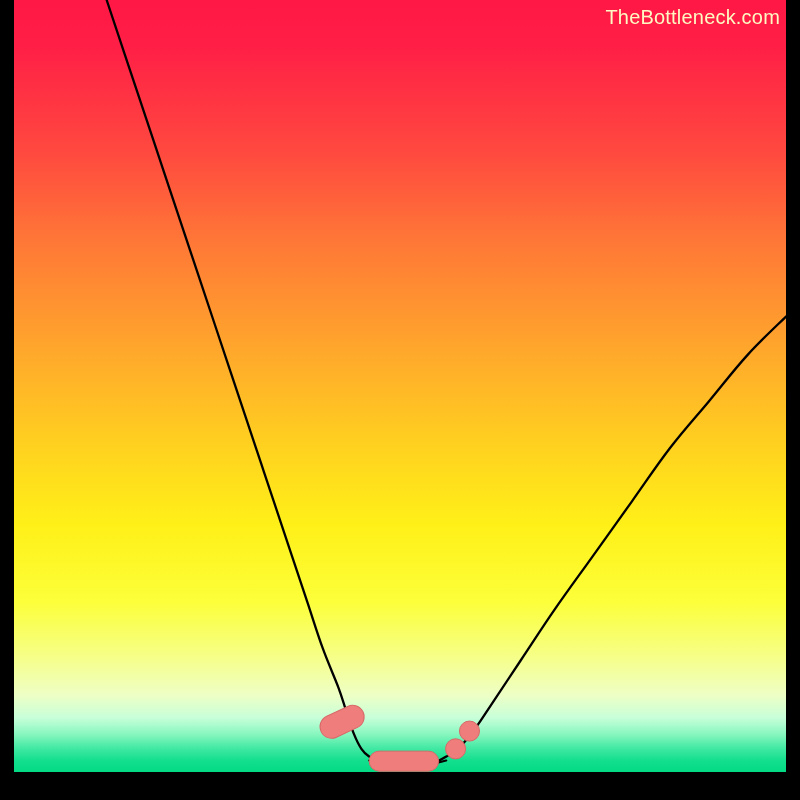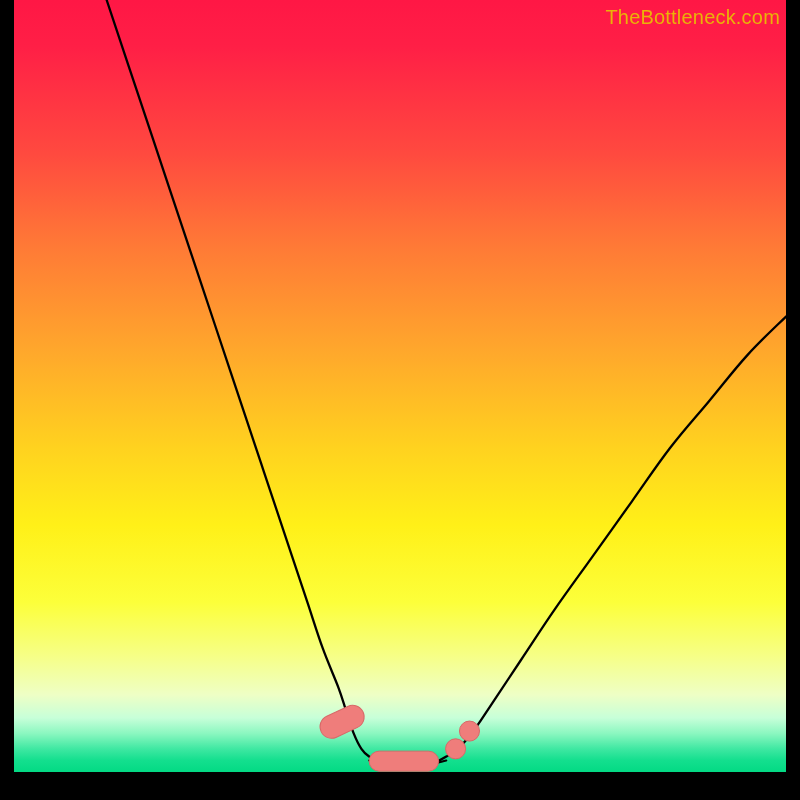--- a/index.html
+++ b/index.html
@@ -51,21 +51,21 @@
   svg.curves {
     position: absolute;
     inset: 0;
     width: 772px;
     height: 772px;
   }
   .watermark {
     position: absolute;
     top: 6px;
     right: 20px;
-    color: #eab308;
+    color: #fef9c3;
     font-size: 20px;
     font-weight: 500;
     letter-spacing: 0.2px;
   }
 </style>
 </head>
 <body>
 
 <div class="plot-wrap">
   <div class="plot-area">

